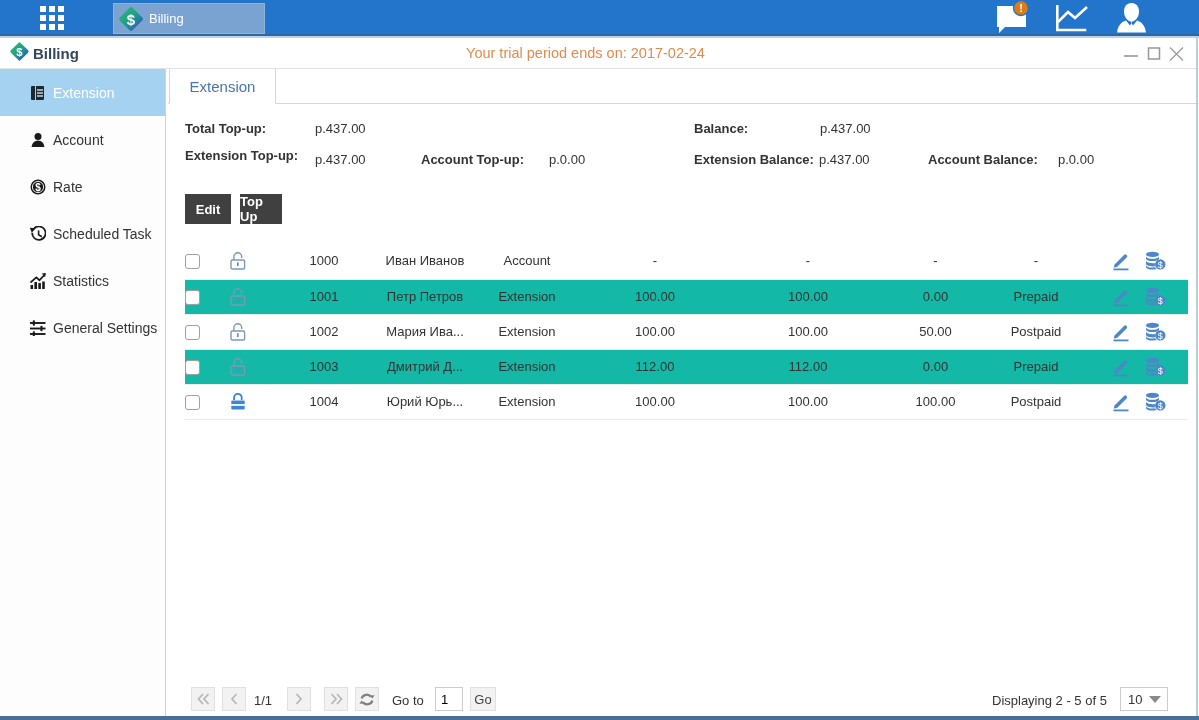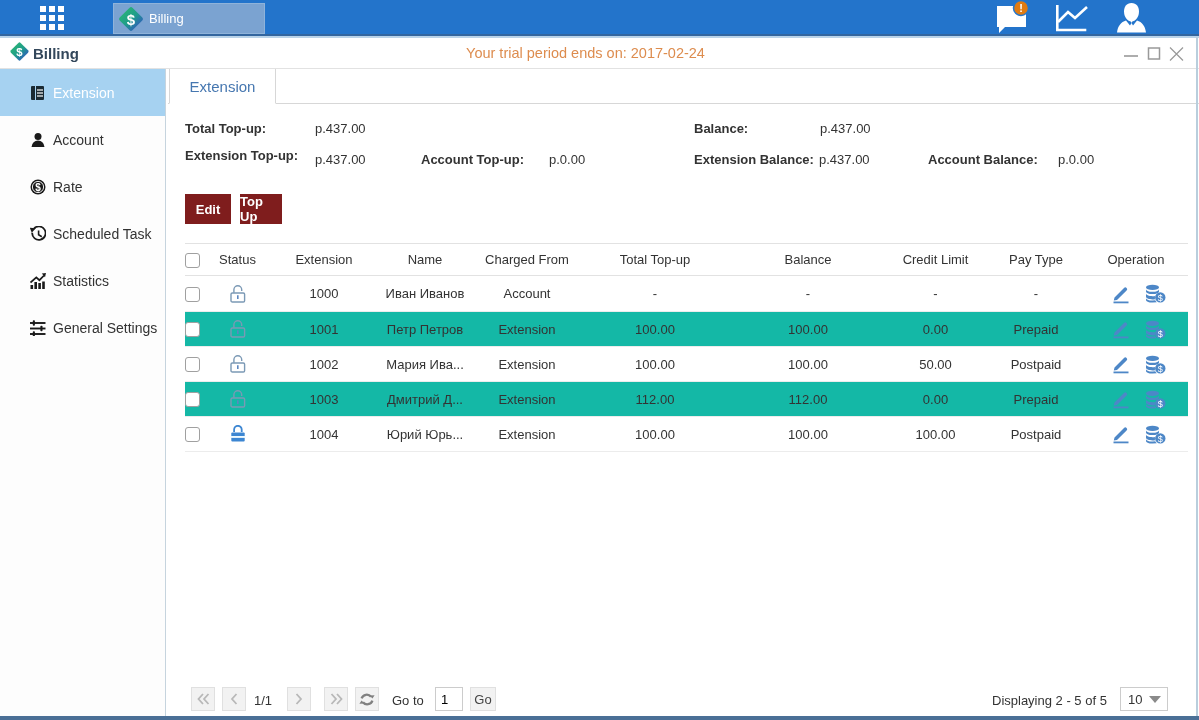--- a/index.html
+++ b/index.html
@@ -23,21 +23,21 @@
 .sideitem .ic { width:16px; height:16px; margin-left:30px; margin-right:7px; flex:none; }
 .sideitem.sel { background:#a6d2f1; color:#fff; }
 
 .content { position:absolute; left:168px; top:68px; width:1031px; height:649px; background:#fff; }
 .tabrow { position:absolute; left:0; top:0; width:1031px; height:36px; border-bottom:1px solid #d7d7d7; }
 .tab { position:absolute; left:1px; top:0; width:107px; height:36px; background:#fff;
   border:1px solid #d7d7d7; border-bottom:1px solid #fff; color:#4677b0; font-size:15px;
   display:flex; align-items:center; justify-content:center; }
 .lbl { position:absolute; font-size:13px; font-weight:bold; color:#333; }
 .val { position:absolute; font-size:13px; color:#333; }
-.btn { position:absolute; top:126px; height:30px; background:#7f1d1d; color:#fff; font-size:13px; font-weight:bold; display:flex; align-items:center; justify-content:center; }
+.btn { position:absolute; top:126px; height:30px; background:#404040; color:#fff; font-size:13px; font-weight:bold; display:flex; align-items:center; justify-content:center; }
 
 .tbl { position:absolute; left:17px; top:175px; width:1003px; font-size:13px; color:#333; }
 table { border-collapse:collapse; width:1003px; table-layout:fixed; }
 th { font-weight:normal; color:#333; height:32px; border-top:1px solid #e2e2e2; border-bottom:1px solid #e2e2e2; }
 td { height:35px; text-align:center; border-bottom:1px solid #ececec; padding:0; }
 tr.r1 td { height:36px; }
 td svg { vertical-align:middle; }
 tr.odd td { background:#14b8a6; }
 .oplinks { display:flex; justify-content:center; align-items:center; gap:14px; padding-left:4px; }
 
@@ -181,32 +181,20 @@
           <col style="width:98px">
           <col style="width:104px">
         <col style="width:100px">
           <col style="width:156px">
           <col style="width:150px">
           <col style="width:105px">
         <col style="width:96px">
           <col style="width:104px">
       </colgroup>
       <tbody>
-          <tr>
-        <th><span class="checkbox"></span></th>
-            <th>Status</th>
-            <th>Extension</th>
-            <th>Name</th>
-            <th>Charged From</th>
-        <th>Total Top-up</th>
-            <th>Balance</th>
-            <th>Credit Limit</th>
-            <th>Pay Type</th>
-            <th>Operation</th>
-      </tr>
       <tr class="r1">
             <td><span class="checkbox"></span></td>
             <td><svg width="16" height="18" viewBox="0 0 16 18" style="position:relative;top:0px">
                 <rect x="1" y="8" width="13.6" height="9" rx="1.3" fill="none" stroke="#7b99b5" stroke-width="1.4"></rect>
                 <path d="M 3.9 7.8 V 4.7 a 3.9 3.9 0 0 1 7.8 0 V 6.1" fill="none" stroke="#7b99b5" stroke-width="1.4"></path>
                 <line x1="7.8" y1="10.3" x2="7.8" y2="14" stroke="#5d87c0" stroke-width="1.6"></line>
               </svg></td>
             <td>1000</td>
             <td>Иван Иванов</td>
             <td>Account</td>

